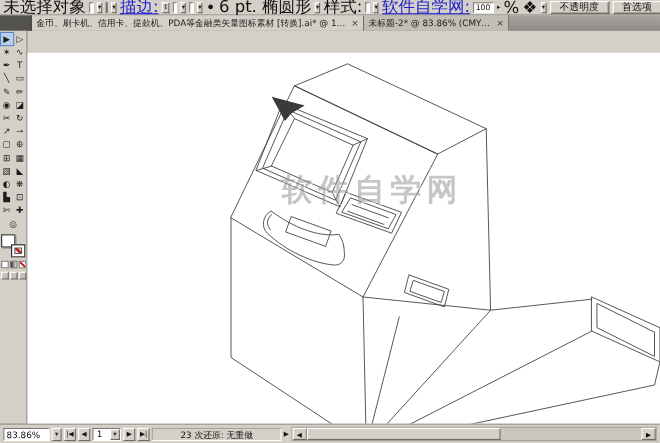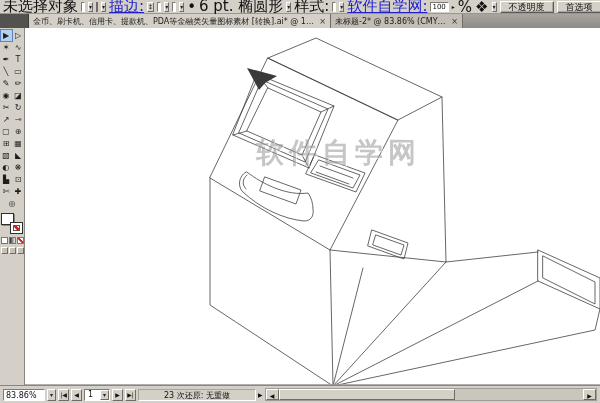--- a/index.html
+++ b/index.html
@@ -51,21 +51,21 @@
   .stroke-swatch{position:absolute;right:0;bottom:0;width:13px;height:12px;border:1px solid #2e2e2e;
     background:linear-gradient(45deg,transparent 40%,var(--slash-red) 45%,var(--slash-red) 58%,transparent 63%),#fff;
     box-shadow:inset 0 0 0 2px #fff,inset 0 0 0 3px #555;}
   .mini-row{display:flex;gap:1px;margin-top:3px;}
   .mini{width:7px;height:7px;border:1px solid #7c7873;background:#fff;}
   .mini.grad{background:linear-gradient(90deg,#2f2f2f,#ececec);}
   .mini.none{background:linear-gradient(45deg,transparent 35%,var(--slash-red) 42%,var(--slash-red) 62%,transparent 68%),#fff;}
   .mode-row{display:flex;gap:1px;margin-top:3px;}
   .mode{width:7px;height:7px;border:1px solid;border-color:#fff #6f6b66 #6f6b66 #fff;background:#c6c2ba;}
 
-  .canvas{position:relative;flex:1;background:var(--canvas-bg);overflow:hidden;}
+  .canvas{position:relative;flex:1;background:var(--canvas-bg);overflow:hidden;margin-top:20px;}
   .canvas svg{position:absolute;left:0;top:0;}
   .canvas svg *{vector-effect:non-scaling-stroke;}
   .wm-title{position:absolute;left:231px;top:106px;font-size:28px;font-weight:bold;letter-spacing:5px;
     color:var(--watermark-gray);opacity:.55;text-shadow:1px 1px 0 #fff;pointer-events:none;}
   .wm-url{position:absolute;left:264px;top:134px;font-size:10px;letter-spacing:1.5px;
     color:var(--watermark-gray);opacity:.6;text-shadow:1px 1px 0 #fff;pointer-events:none;}
 
   
   .status-bar{height:18px;background:var(--chrome-bg);border-top:1px solid #8a8681;
     display:flex;align-items:center;gap:2px;padding:4px 3px;font-size:8px;flex:0 0 18px;color:#111;white-space:nowrap;}

